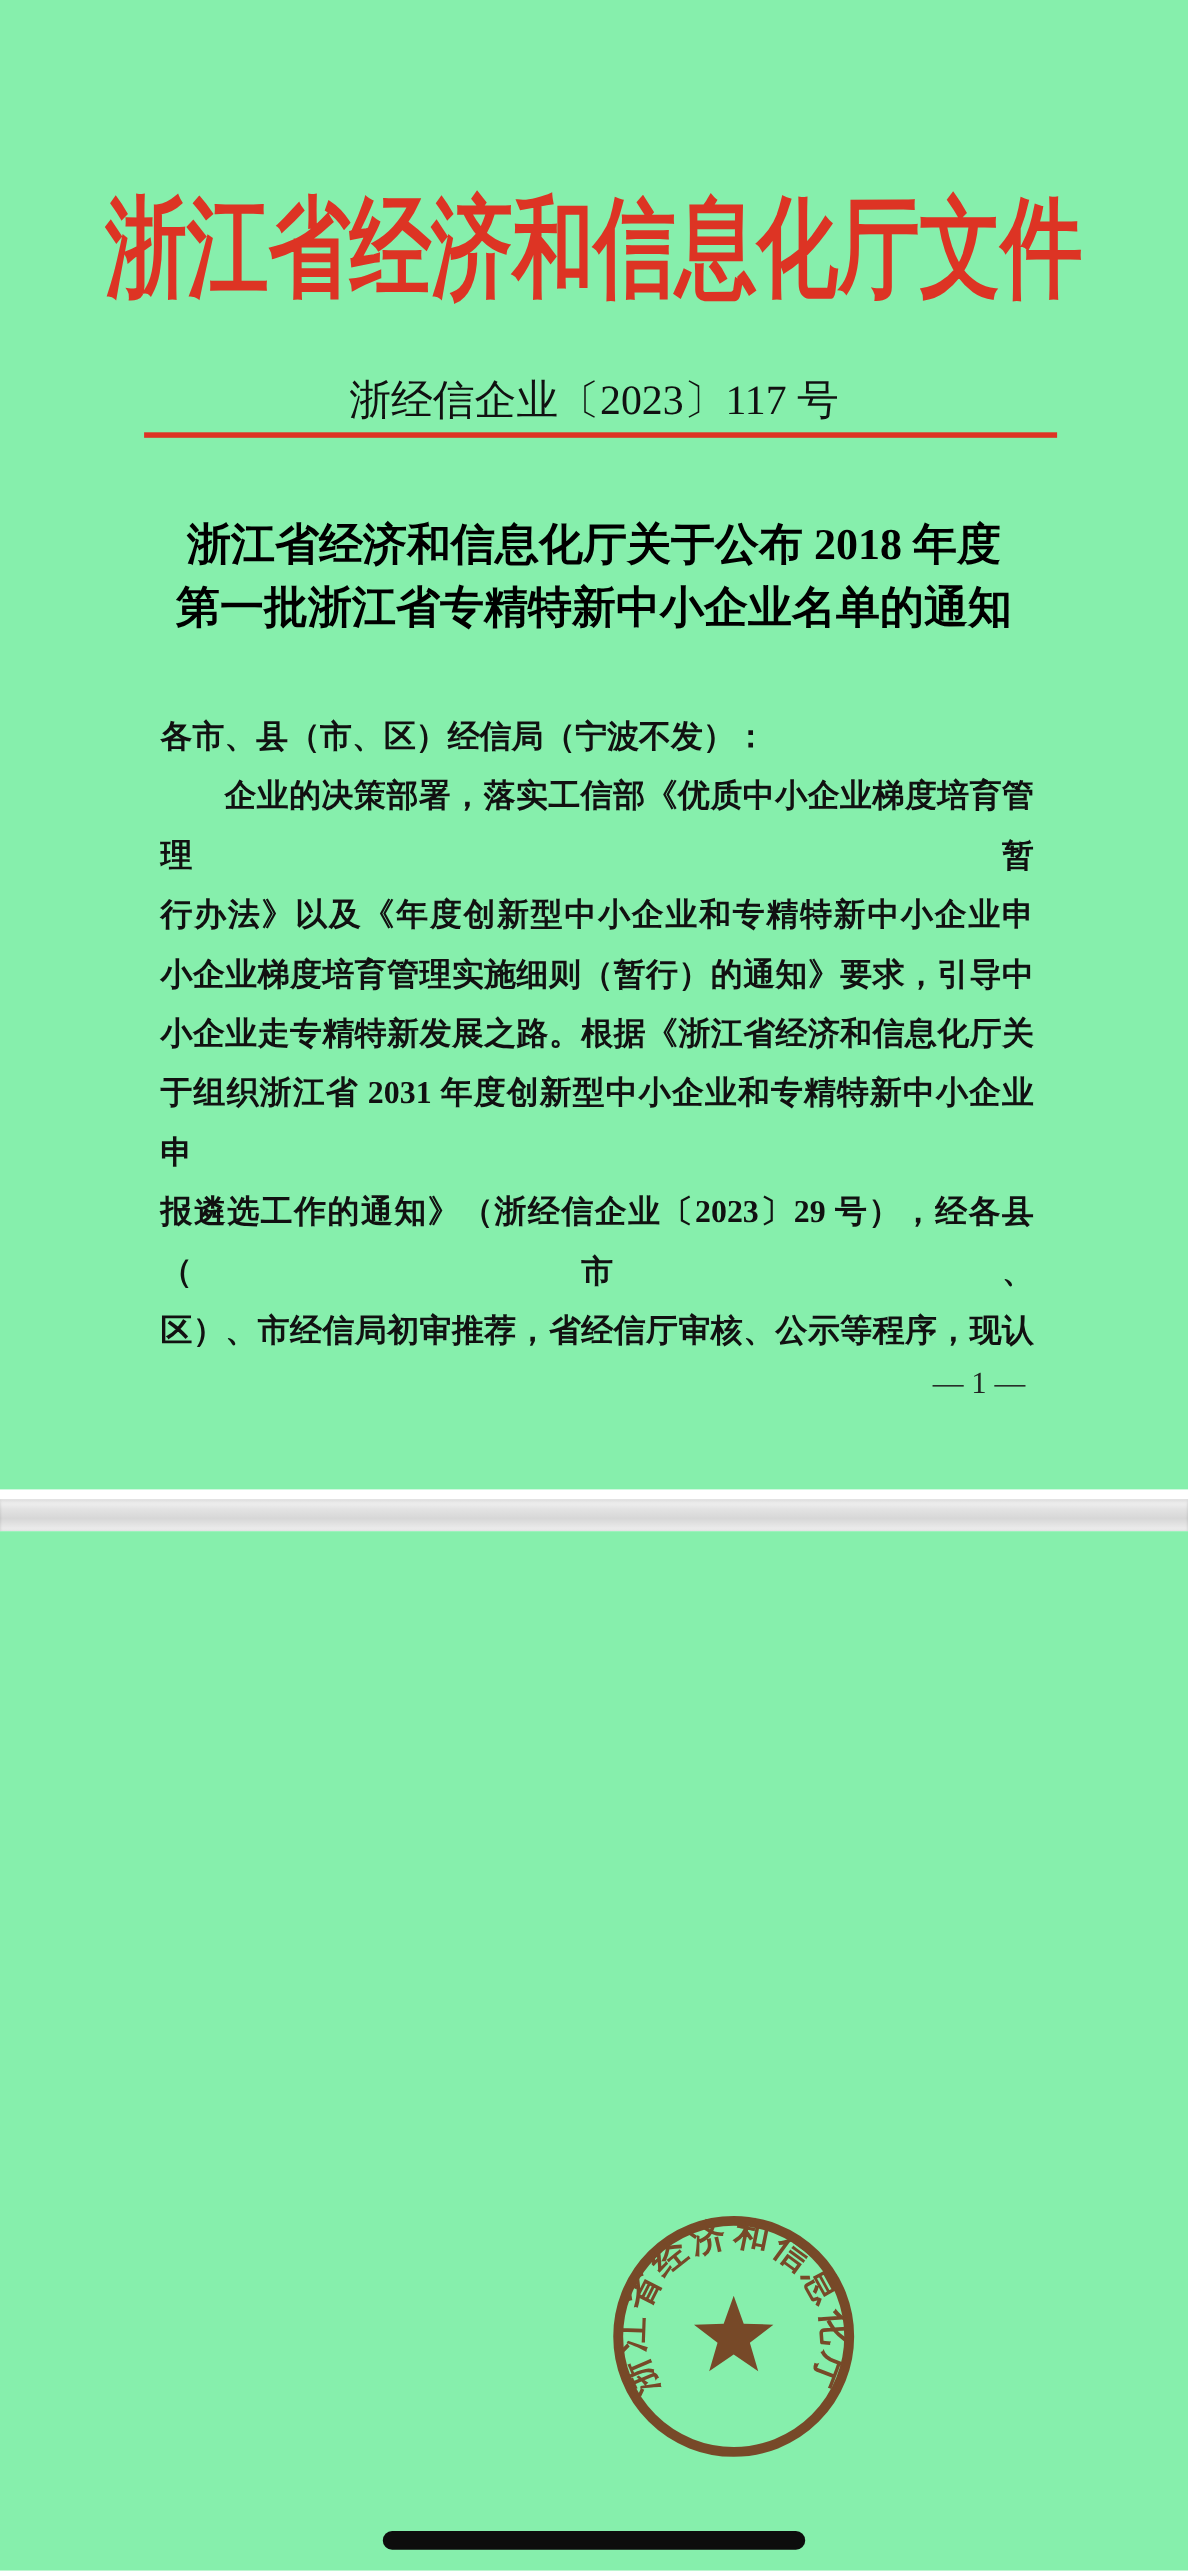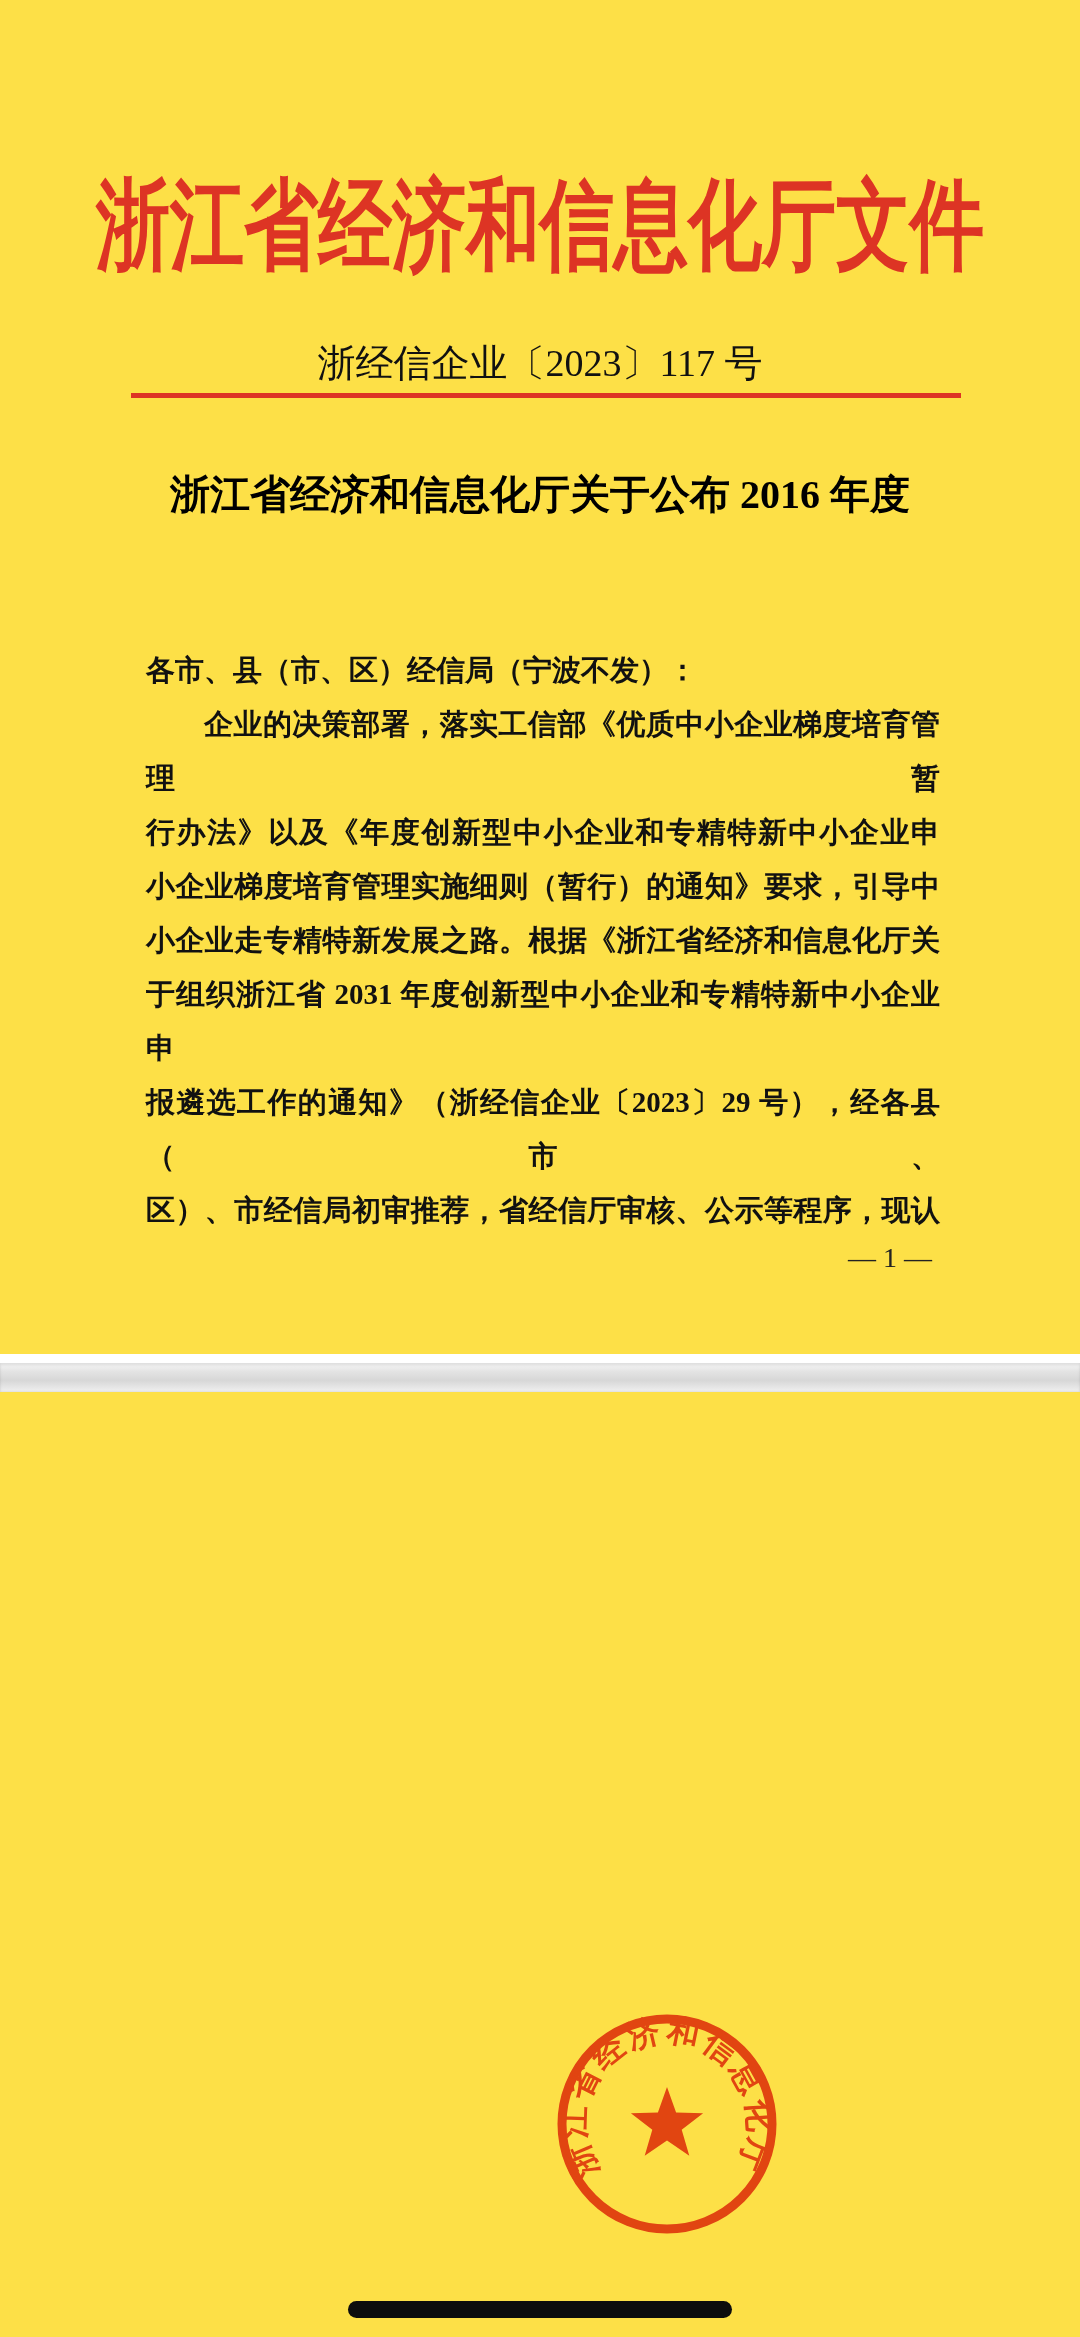--- a/index.html
+++ b/index.html
@@ -9,21 +9,21 @@
     width:1080px; height:2337px;
     background:#ffffff;
     font-family:"Liberation Serif","DejaVu Serif",serif;
     color:#1a1a1a;
     overflow:hidden;
   }
   .top-edge {
     position:absolute; left:0; top:7; width:1080px; height:2px;
     background:#e7e7e7;
   }
-  .page { position:absolute; left:0; width:1080px; background:#fde047; }
+  .page { position:absolute; left:0; width:1080px; background:#86efac; }
   .page-1 { top:9; height:1354px; }
   .page-2 { top:1392px; height:945px; }
   .page-gap {
     position:absolute; left:0; top:1363px; width:1080px; height:29px;
     background:linear-gradient(180deg,#f7f7f7 0%,#e3e3e3 30%,#d7d7d7 60%,#f0f0f0 100%);
     box-shadow:inset 0 2px 3px rgba(0,0,0,.10), inset 0 -1px 2px rgba(0,0,0,.06);
   }
 
   
   .red-header {
@@ -73,21 +73,22 @@
 </head>
 <body>
 
 <div class="top-edge"></div>
 
 <div class="page page-1">
   <div class="red-header">浙江省经济和信息化厅文件</div>
   <div class="doc-number">浙经信企业〔2023〕117 号</div>
   <div class="red-line"></div>
   <div class="doc-title">
-    <div>浙江省经济和信息化厅关于公布 2016 年度</div>
+    <div>浙江省经济和信息化厅关于公布 2018 年度</div>
+    <div>第一批浙江省专精特新中小企业名单的通知</div>
   </div>
   <div class="body-block body-1">
     <div class="salutation">
       <div class="doc-line">各市、县（市、区）经信局（宁波不发）：</div>
     </div>
     <div class="para">
         <div class="doc-line fill">企业的决策部署，落实工信部《优质中小企业梯度培育管理暂</div>
         <div class="doc-line fill">行办法》以及《年度创新型中小企业和专精特新中小企业申</div>
         <div class="doc-line fill">小企业梯度培育管理实施细则（暂行）的通知》要求，引导中</div>
         <div class="doc-line fill">小企业走专精特新发展之路。根据《浙江省经济和信息化厅关</div>

